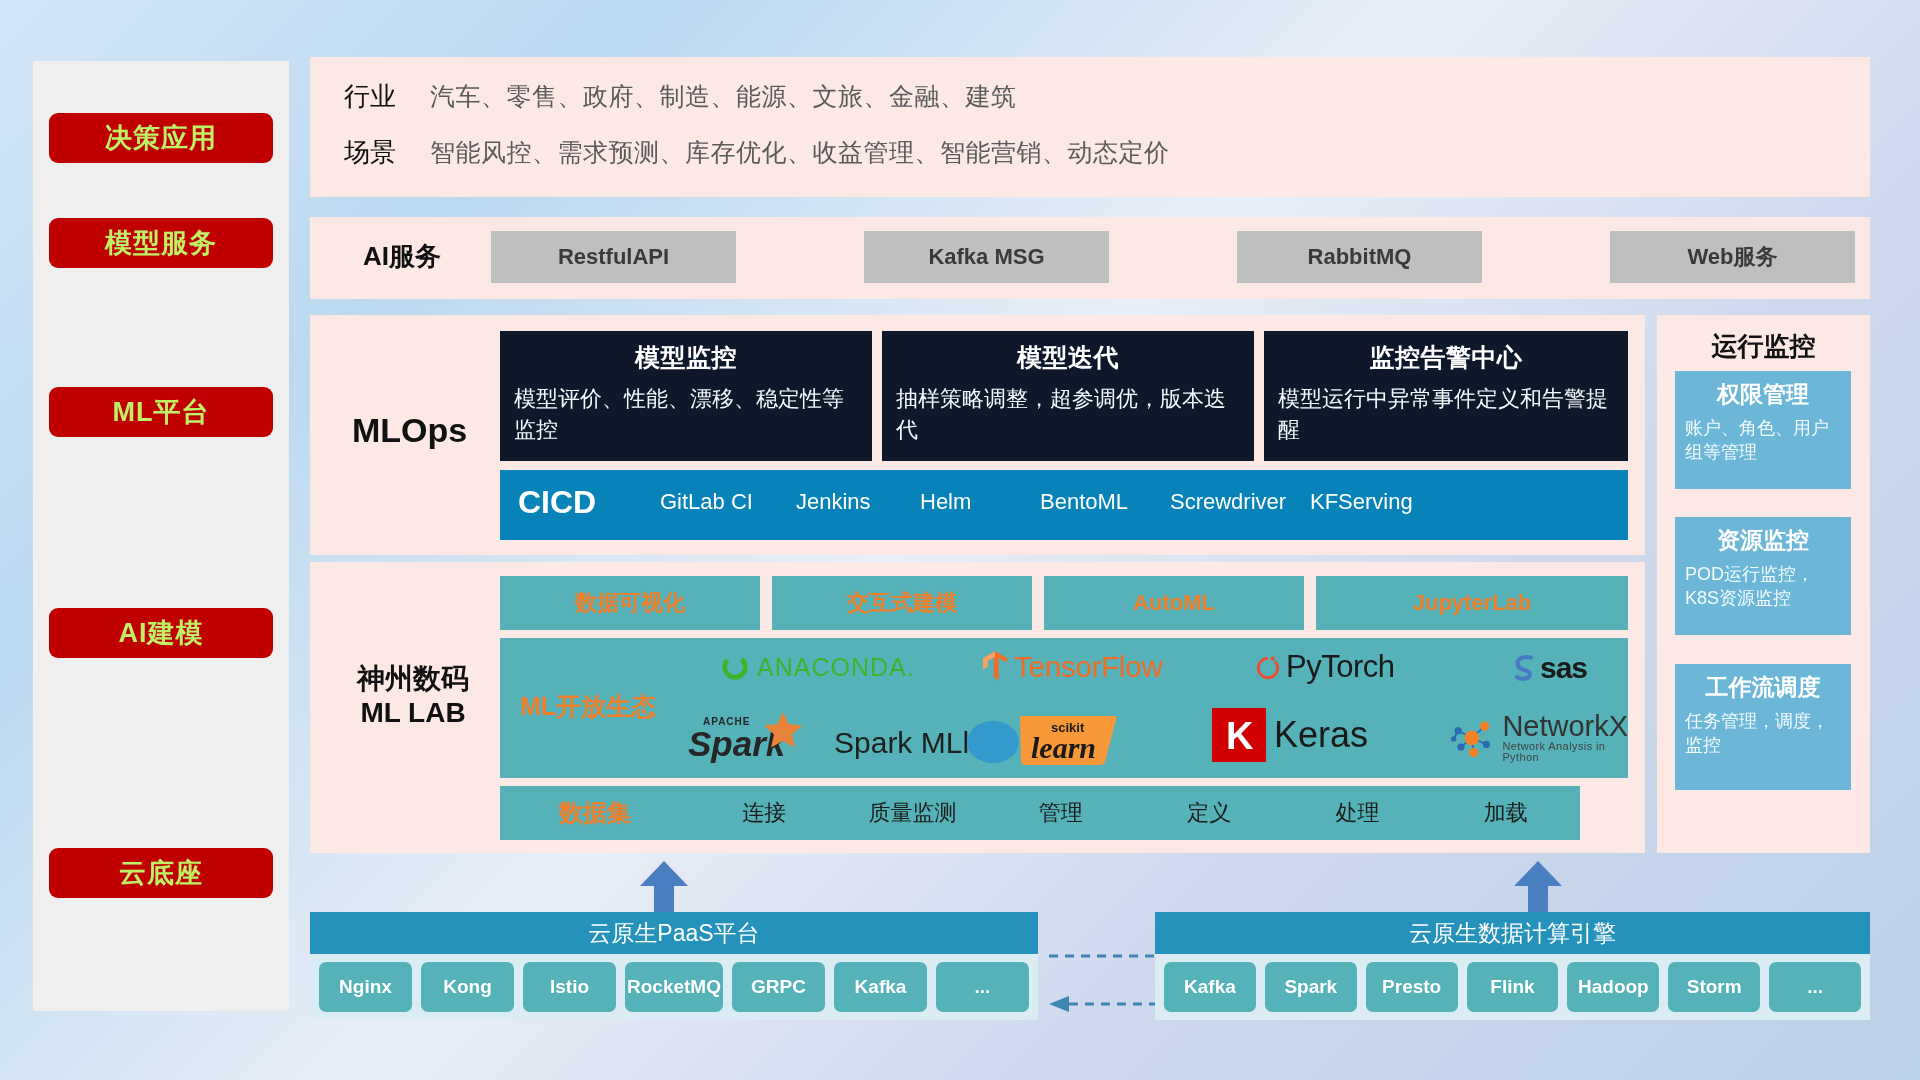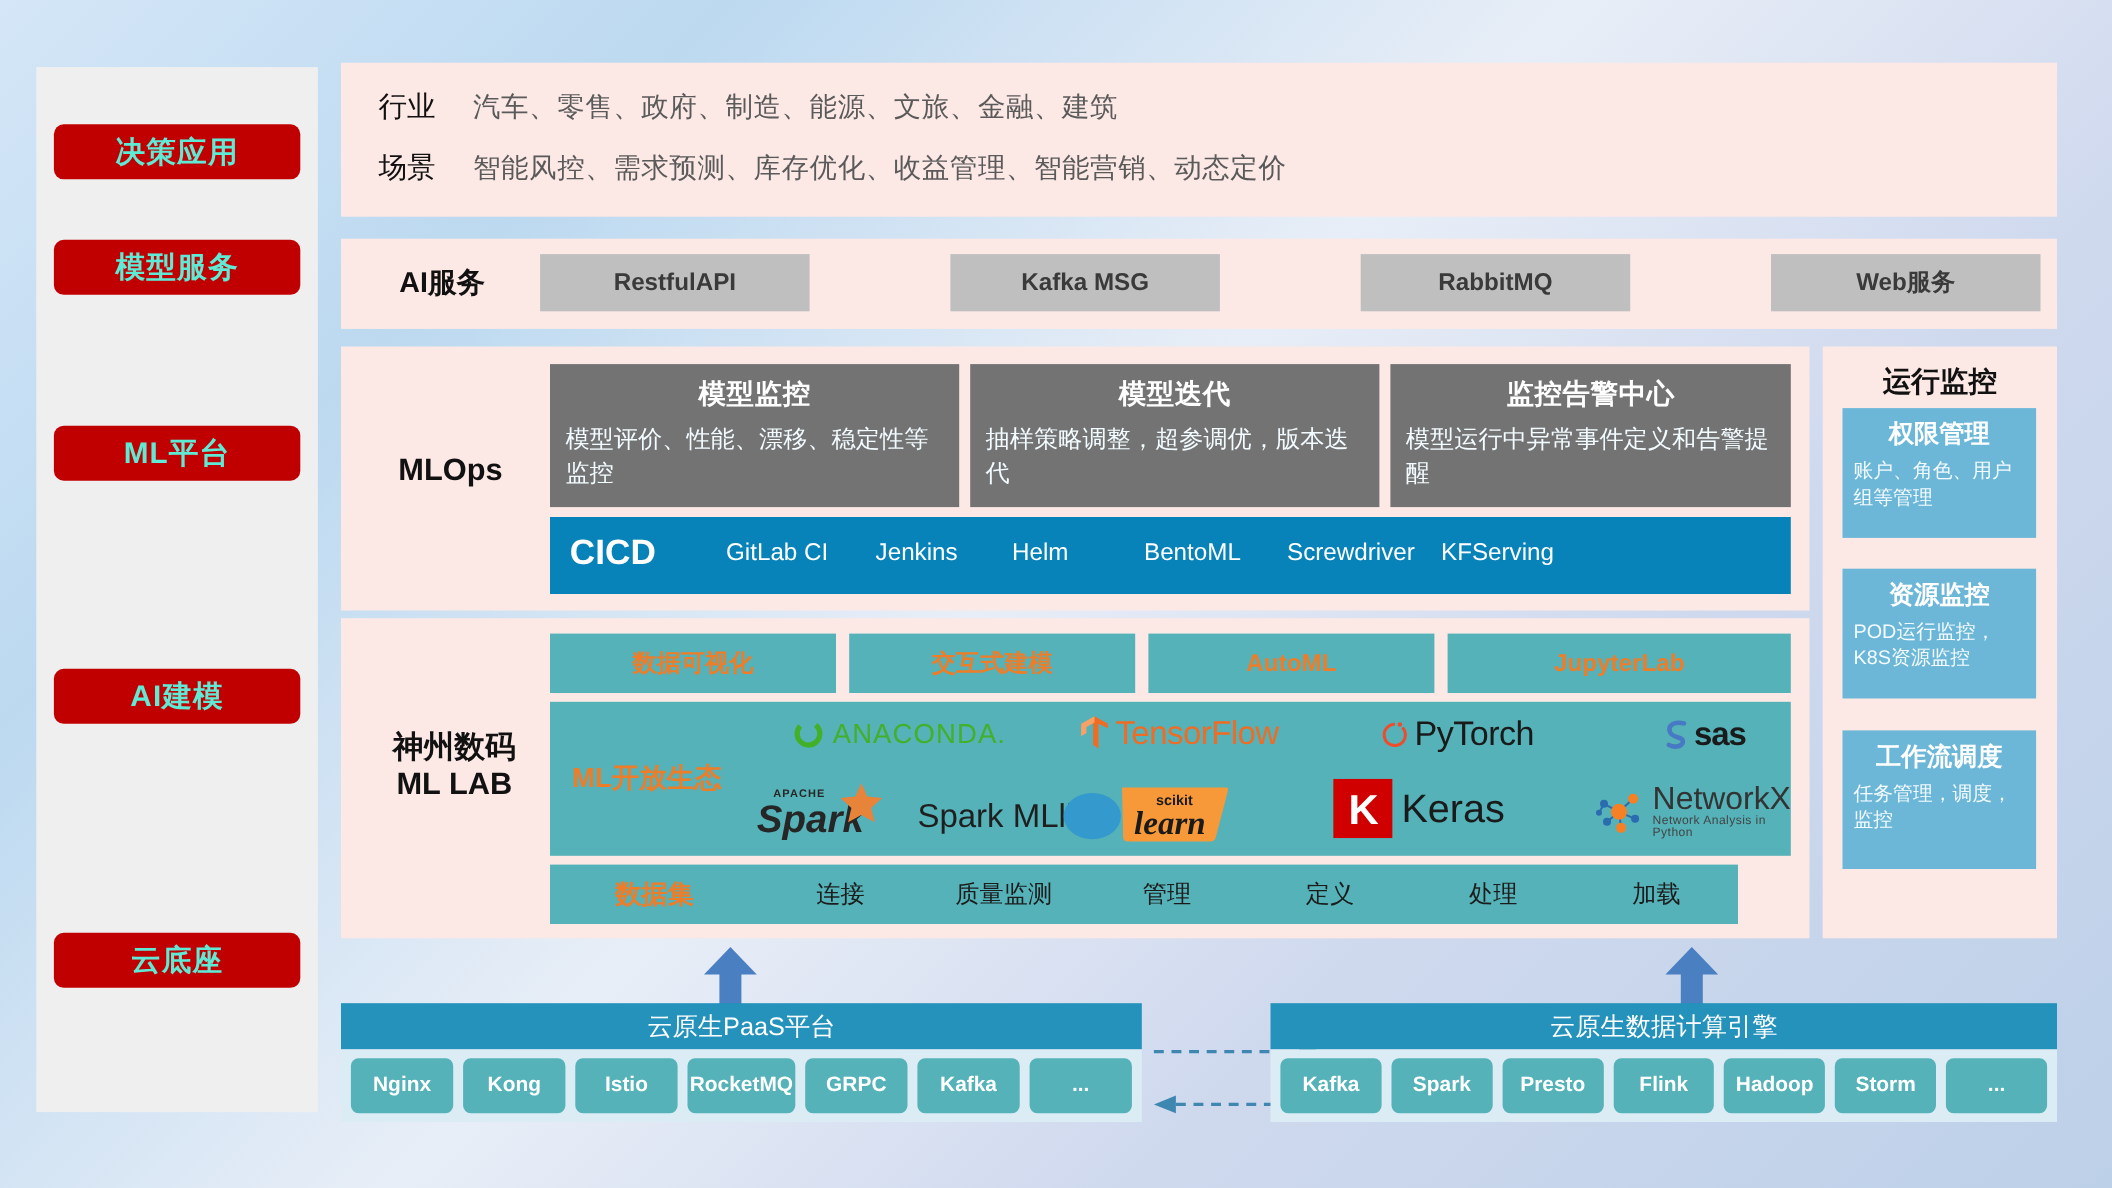--- a/index.html
+++ b/index.html
@@ -18,21 +18,21 @@
     width: 256px; height: 950px;
     background: #efefef;
   }
   .side-label {
     position: absolute;
     left: 16px;
     width: 224px;
     height: 50px;
     background: #c00000;
     border-radius: 9px;
-    color: #5eead4;
+    color: #bef264;
     font-size: 27px;
     font-weight: bold;
     display: flex;
     align-items: center;
     justify-content: center;
     letter-spacing: 1px;
   }
 
   
   .panel {
@@ -62,25 +62,25 @@
   .svc-box {
     position: absolute;
     top: 14px; height: 52px;
     background: #bfbfbf;
     display: flex; align-items: center; justify-content: center;
     color: #3a3a3a; font-size: 22px; font-weight: bold;
   }
 
   
   #panel-mlops { left: 310px; top: 315px; width: 1335px; height: 240px; }
-  #mlops-label { left: 22px; top: 95px; width: 155px; text-align: center; font-size: 28px; }
+  #mlops-label { left: 22px; top: 95px; width: 155px; text-align: center; font-size: 34px; }
   .mlops-card {
     position: absolute;
     top: 16px; height: 130px;
-    background: #737373;
+    background: #0f172a;
     color: #ffffff;
     padding: 10px 14px 3px 14px;
   }
   .mlops-card h3 {
     font-size: 25px; font-weight: bold; text-align: center;
     margin-bottom: 9px; letter-spacing: 0.5px;
   }
   .mlops-card p { font-size: 22px; line-height: 1.42; color: #f2fbff; }
 
   #cicd-bar {

